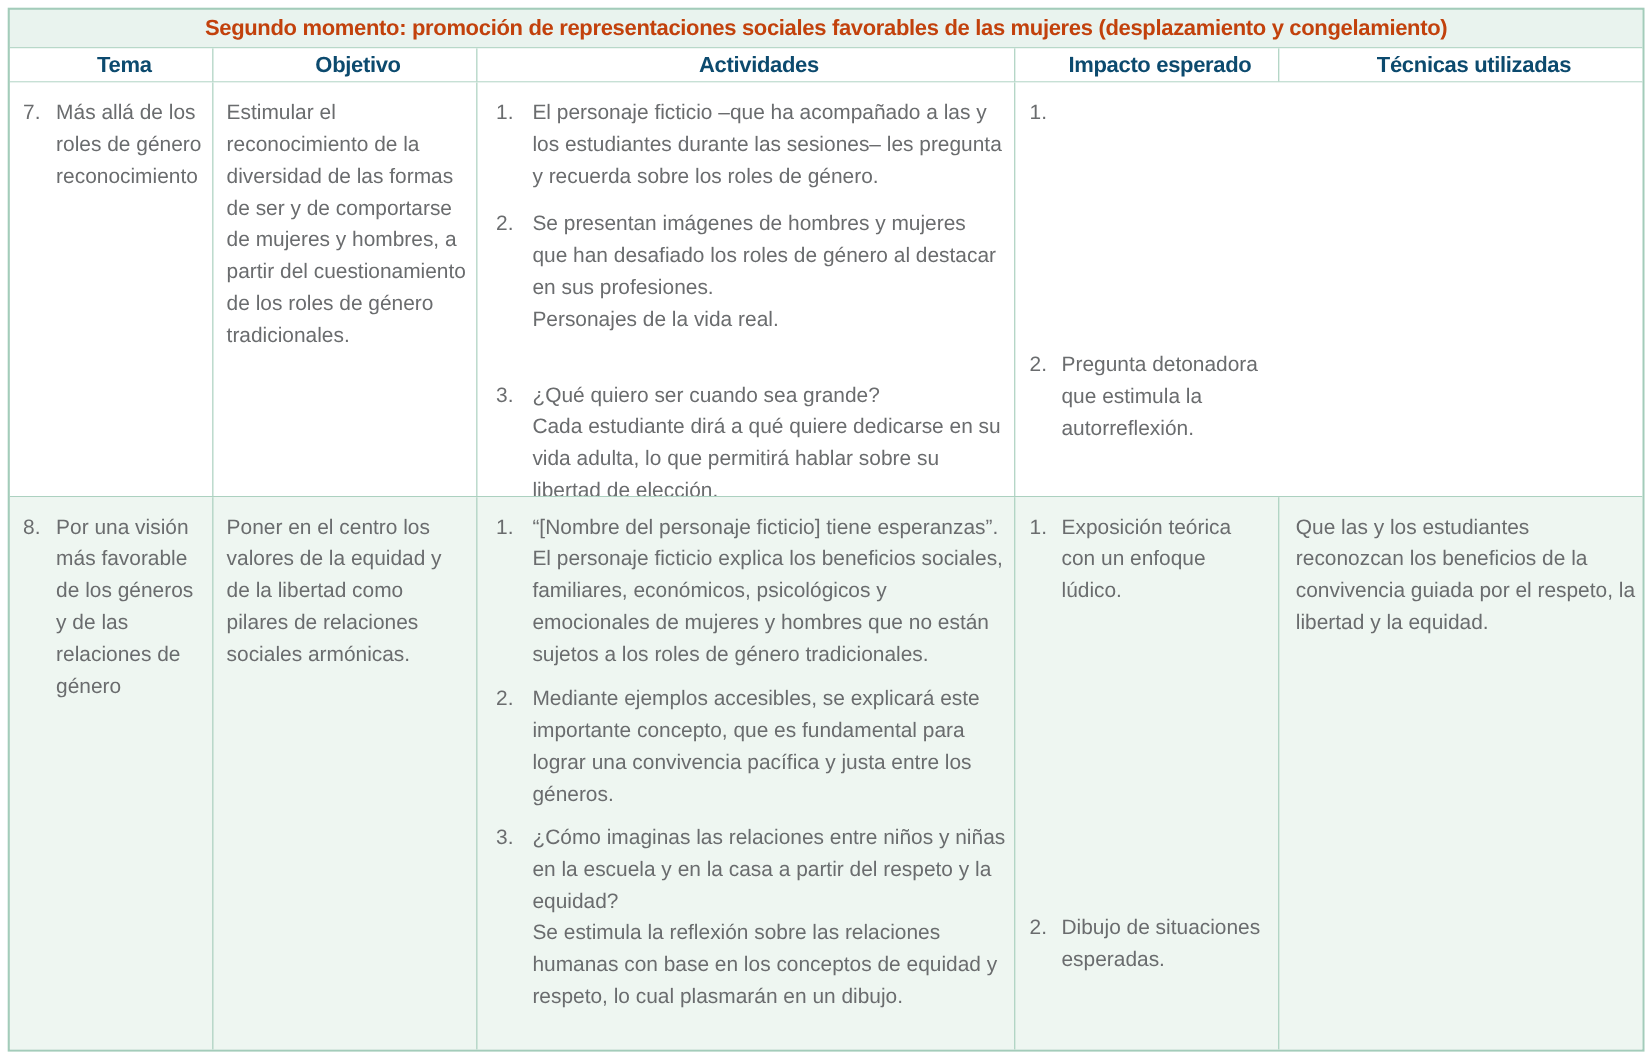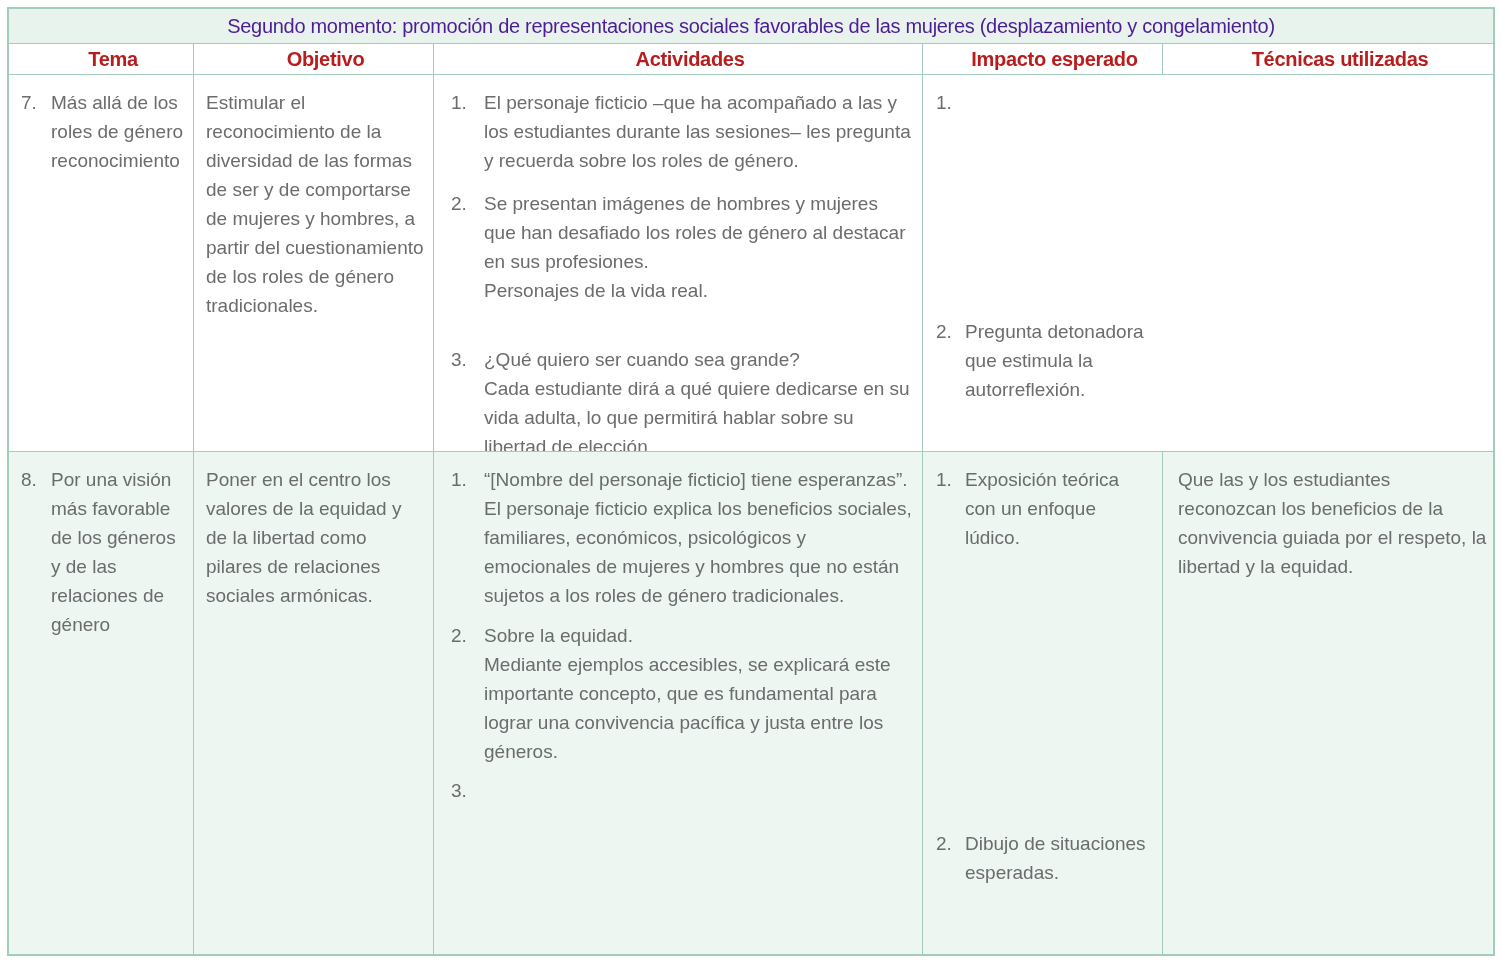--- a/index.html
+++ b/index.html
@@ -21,45 +21,45 @@
     width: 1484px;
     border: 2px solid #a3ccba;
   }
   
   .title-row {
     height: 34px;
     line-height: 34px;
     background: #e9f3ee;
     border-bottom: 1px solid #a3ccba;
     text-align: center;
-    font-weight: normal;
+    font-weight: bold;
     font-size: 20px;
     letter-spacing: -0.3px;
-    color: #4c1d95;
+    color: #c2410c;
     white-space: nowrap;
     overflow: hidden;
   }
   
   .grid {
     display: grid;
     grid-template-columns: 185px 240px 489px 240px 330px;
   }
   
   .header-row {
     background: #ffffff;
     border-bottom: 1px solid #a3ccba;
   }
   .header-cell {
     height: 30px;
     line-height: 30px;
     text-align: center;
     font-weight: bold;
     font-size: 20px;
     letter-spacing: -0.3px;
-    color: #b91c1c;
+    color: #0c4a6e;
     border-right: 1px solid #a3ccba;
     overflow: hidden;
     padding-left: 24px;
   }
   .header-cell:last-child { border-right: none; }
   
   .body-row.row7 { height: 376px; border-bottom: 1px solid #a3ccba; background: #ffffff; }
   .body-row.row8 { height: 502px; background: #eef6f1; }
   .cell {
     border-right: 1px solid #a3ccba;
@@ -164,27 +164,28 @@
         <div class="num-item r8-a1">
           <span class="num">1.</span>
           <span class="itm-text">
             <div>“[Nombre del personaje ficticio] tiene esperanzas”.</div>
             <div>El personaje ficticio explica los beneficios sociales, familiares, económicos, psicológicos y emocionales de mujeres y hombres que no están sujetos a los roles de género tradicionales.</div>
           </span>
         </div>
         <div class="num-item r8-a2">
           <span class="num">2.</span>
           <span class="itm-text">
-            <div>Sobre la equidad.</div>
             <div>Mediante ejemplos accesibles, se explicará este importante concepto, que es fundamental para lograr una convivencia pacífica y justa entre los géneros.</div>
           </span>
         </div>
         <div class="num-item">
           <span class="num">3.</span>
           <span class="itm-text">
+            <div>¿Cómo imaginas las relaciones entre niños y niñas en la escuela y en la casa a partir del respeto y la equidad?</div>
+            <div>Se estimula la reflexión sobre las relaciones humanas con base en los conceptos de equidad y respeto, lo cual plasmarán en un dibujo.</div>
           </span>
         </div>
       </div>
       <div class="cell tecnicas">
         <div class="num-item">
           <span class="num">1.</span>
           <span class="itm-text">Exposición teórica con un enfoque lúdico.</span>
         </div>
         <div class="num-item gap-r8">
           <span class="num">2.</span>

